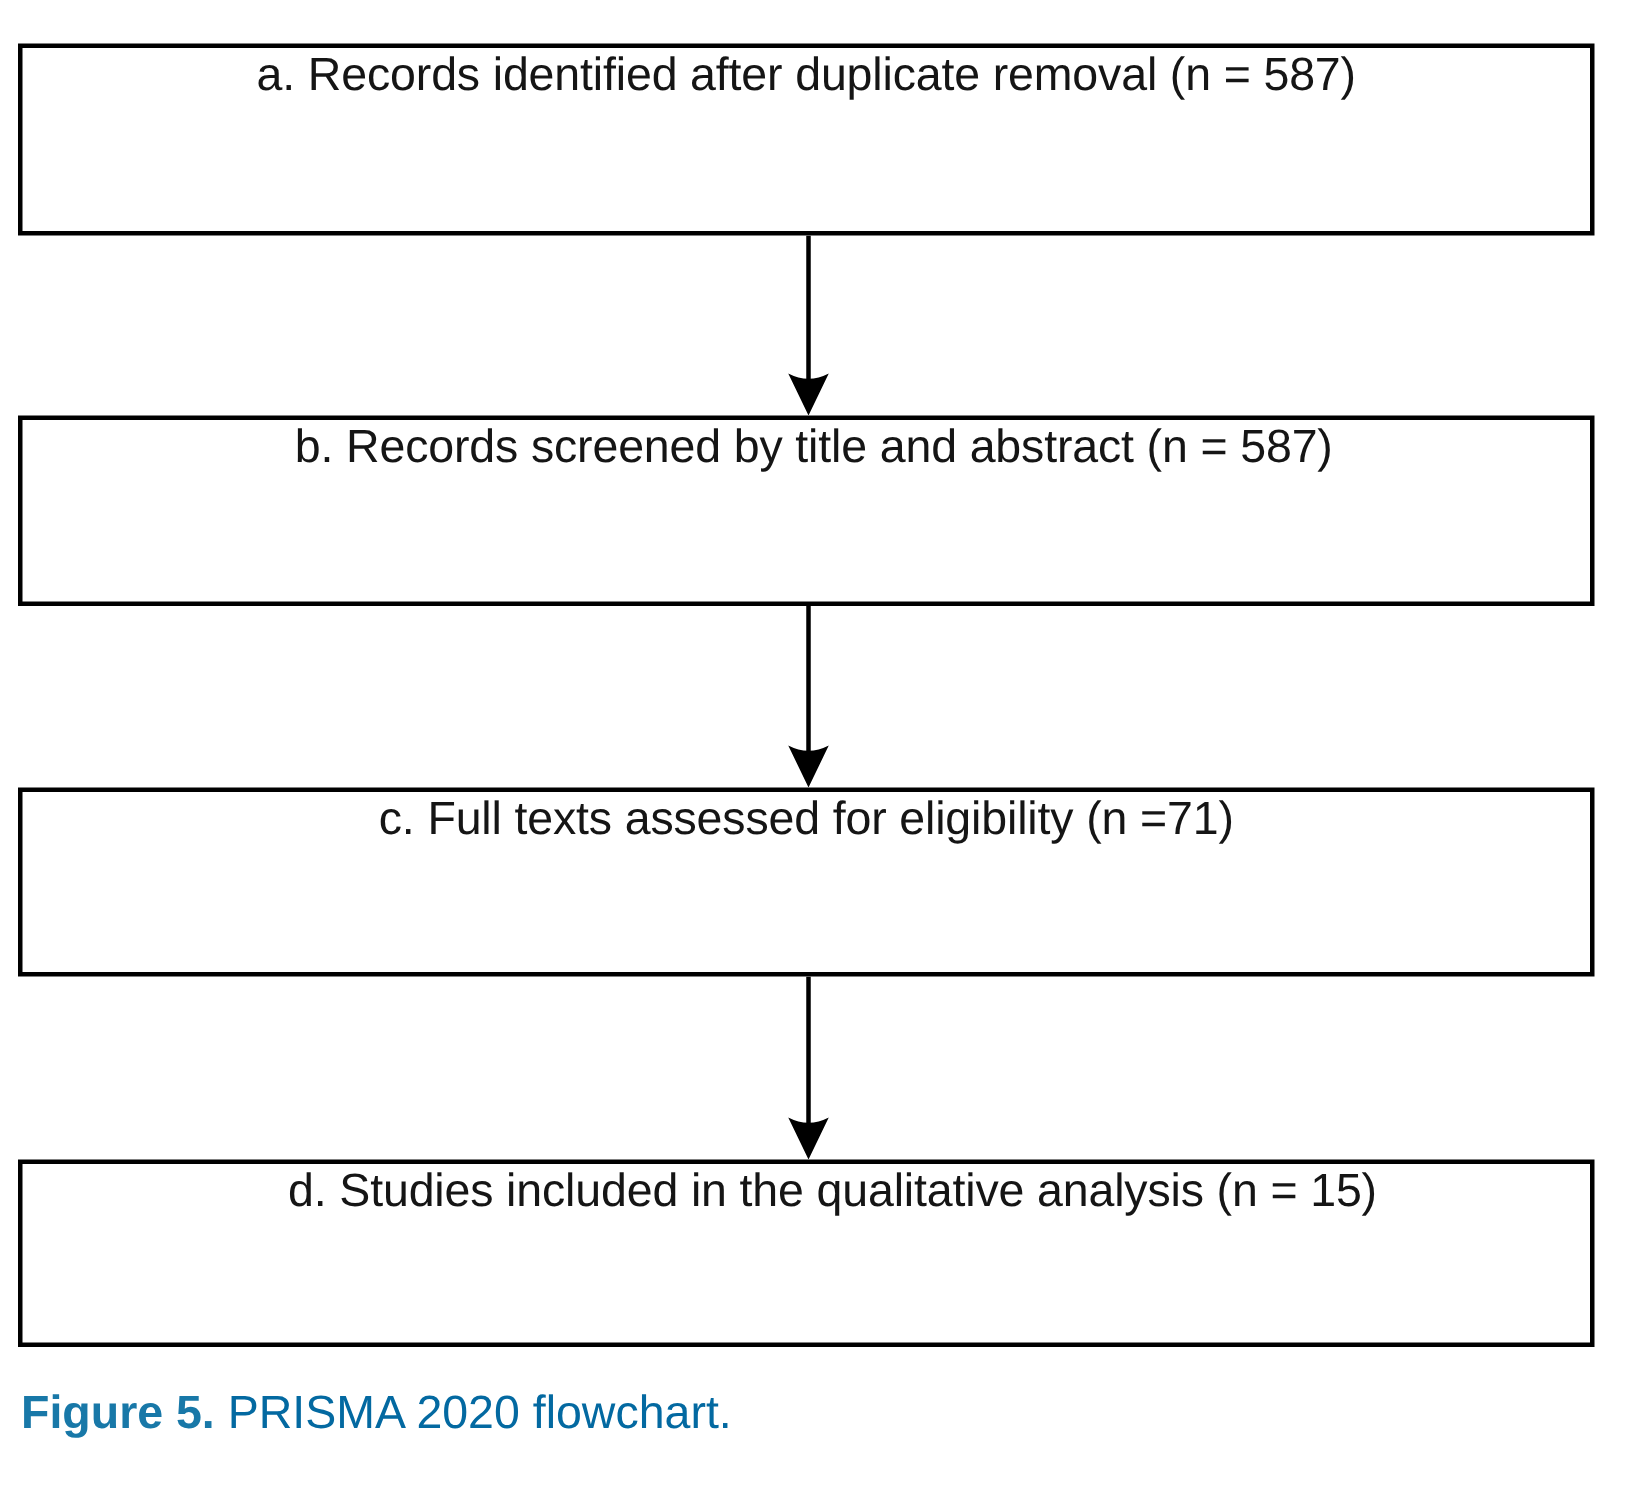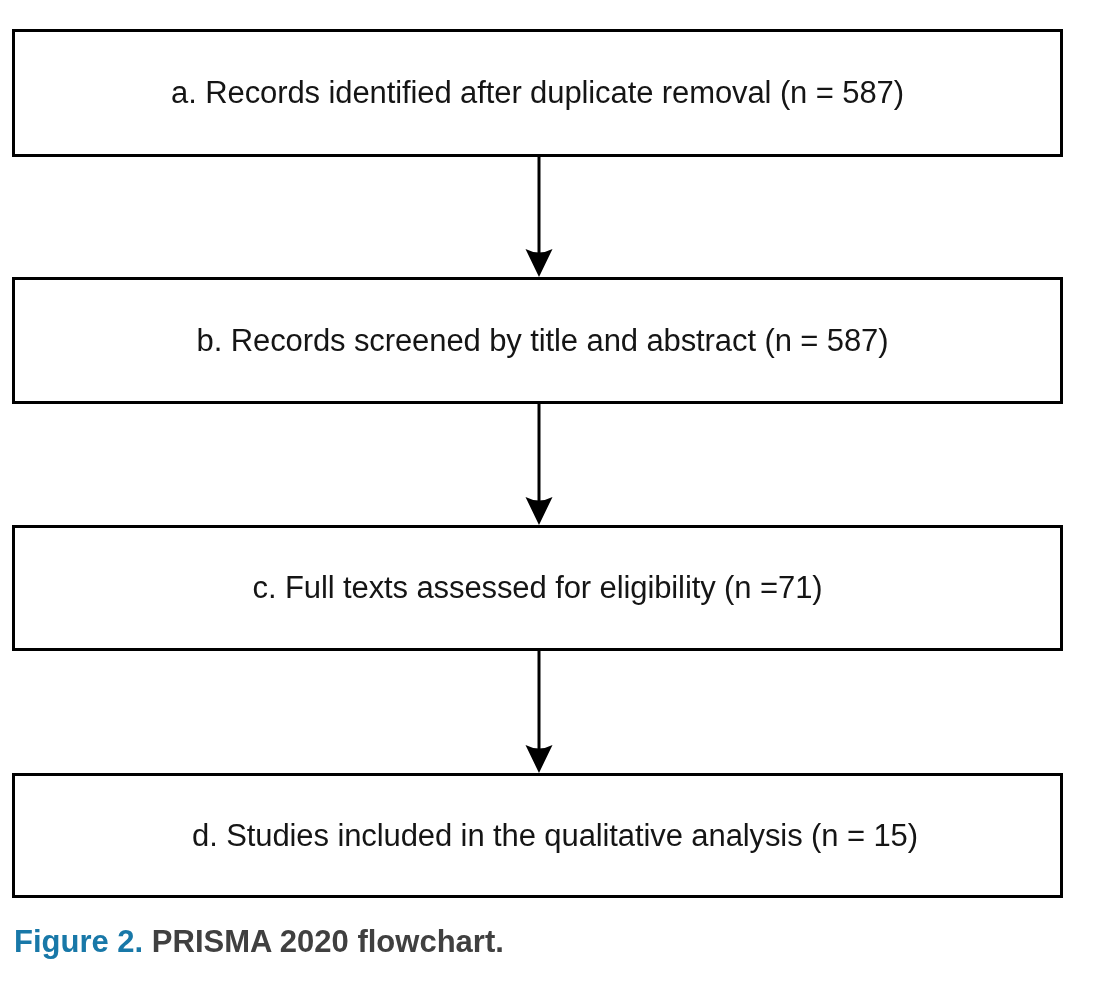--- a/index.html
+++ b/index.html
@@ -24,21 +24,20 @@
 
   
   .flow-box {
     position: absolute;
     left: 12px;
     width: 1051px;           
     box-sizing: border-box;
     border: 3px solid #000000;
     background: #ffffff;
     display: flex;
-    align-items: center;
     justify-content: center;
   }
 
   .flow-box-label {
     font-family: "Liberation Sans", sans-serif;
     font-size: 31px;
     font-weight: 400;
     color: #151515;
     letter-spacing: -0.1px;
     line-height: 1.15;
@@ -72,22 +71,22 @@
     font-size: 31px;
     line-height: 1.25;
     color: #1a1a1a;
     white-space: nowrap;
   }
   #figure-caption .caption-lead {
     font-weight: 700;
     color: #1878a8;
   }
   #figure-caption .caption-text {
-    font-weight: 700;
-    color: #404040;
+    font-weight: 400;
+    color: #0369a1;
   }
 </style>
 </head>
 <body>
 
 <div id="figure-root">
 
   <div class="flow-box" id="box-a">
     <span class="flow-box-label">a. Records identified after duplicate removal (n = 587)</span>
   </div>
@@ -119,16 +118,16 @@
       <line x1="27" y1="0" x2="27" y2="100" stroke="#000000" stroke-width="3"></line>
       <path d="M 27 122 L 13.5 94 Q 27 101 40.5 94 Z" fill="#000000"></path>
     </svg>
   </div>
 
   <div class="flow-box" id="box-d">
     <span class="flow-box-label">d. Studies included in the qualitative analysis (n = 15)</span>
   </div>
 
   <div id="figure-caption">
-    <span class="caption-lead">Figure 2.</span><span> </span><span class="caption-text">PRISMA 2020 flowchart.</span>
+    <span class="caption-lead">Figure 5.</span><span> </span><span class="caption-text">PRISMA 2020 flowchart.</span>
   </div>
 
 </div>
 
 </body></html>

